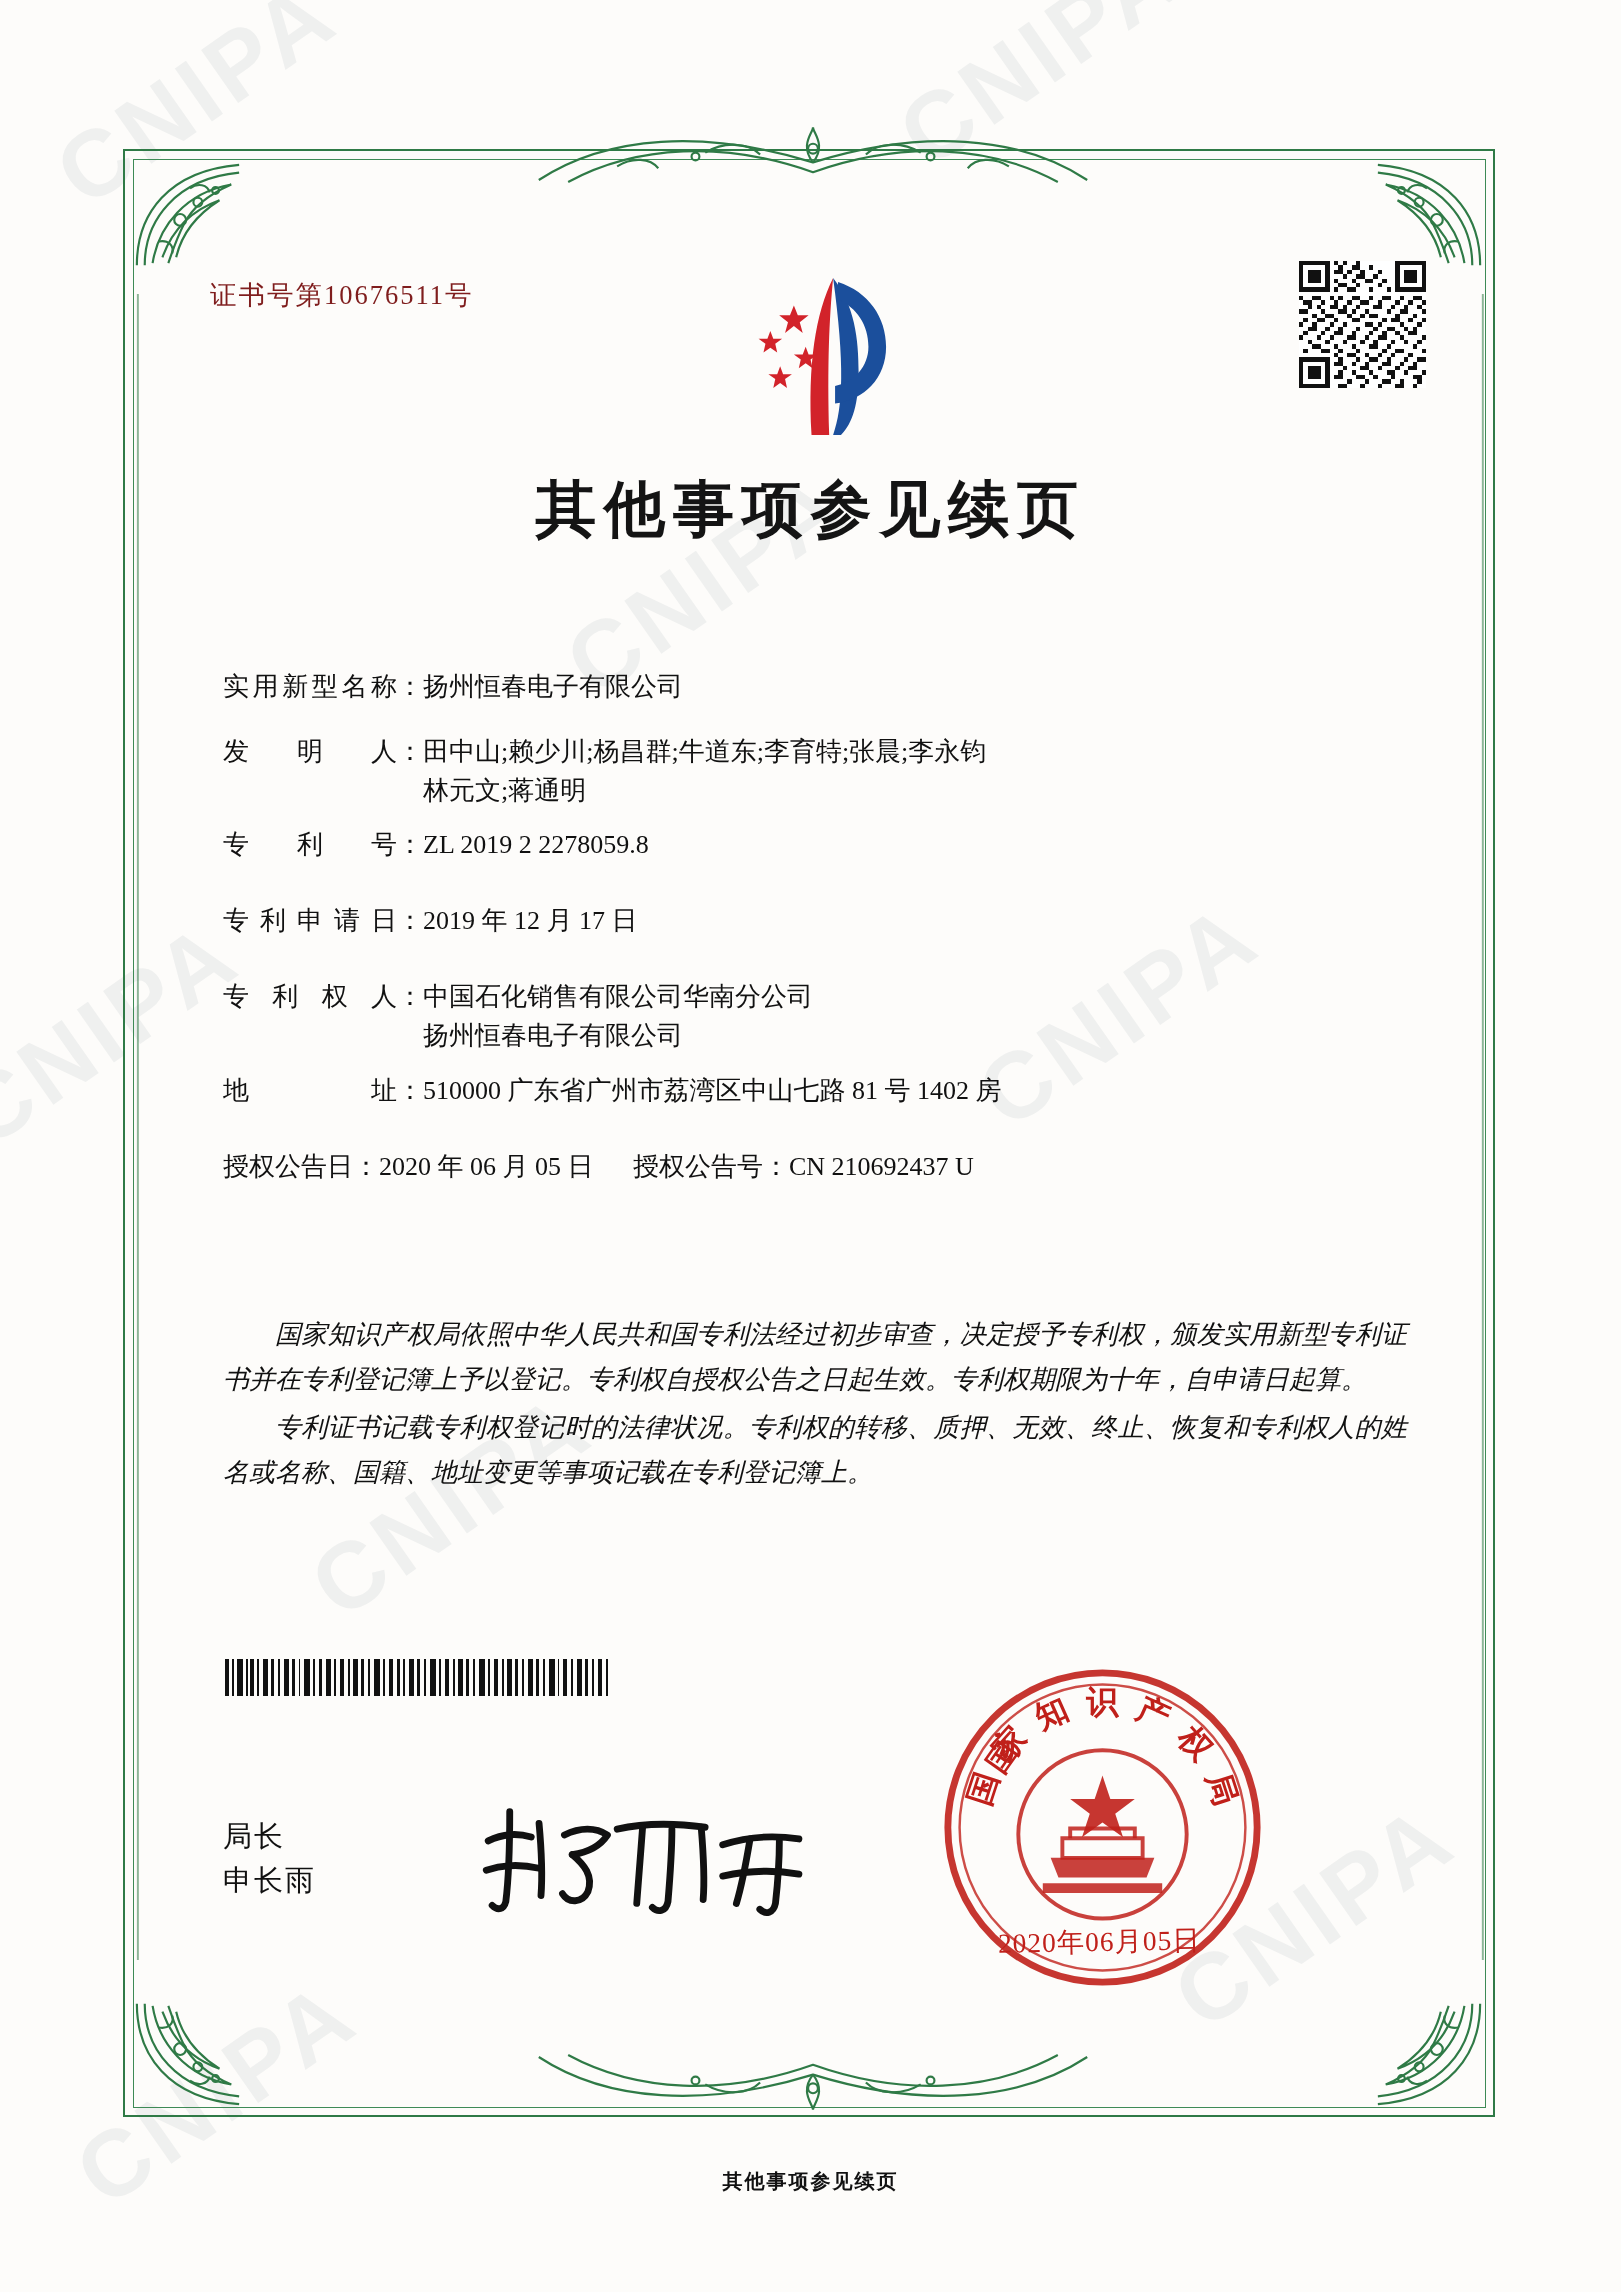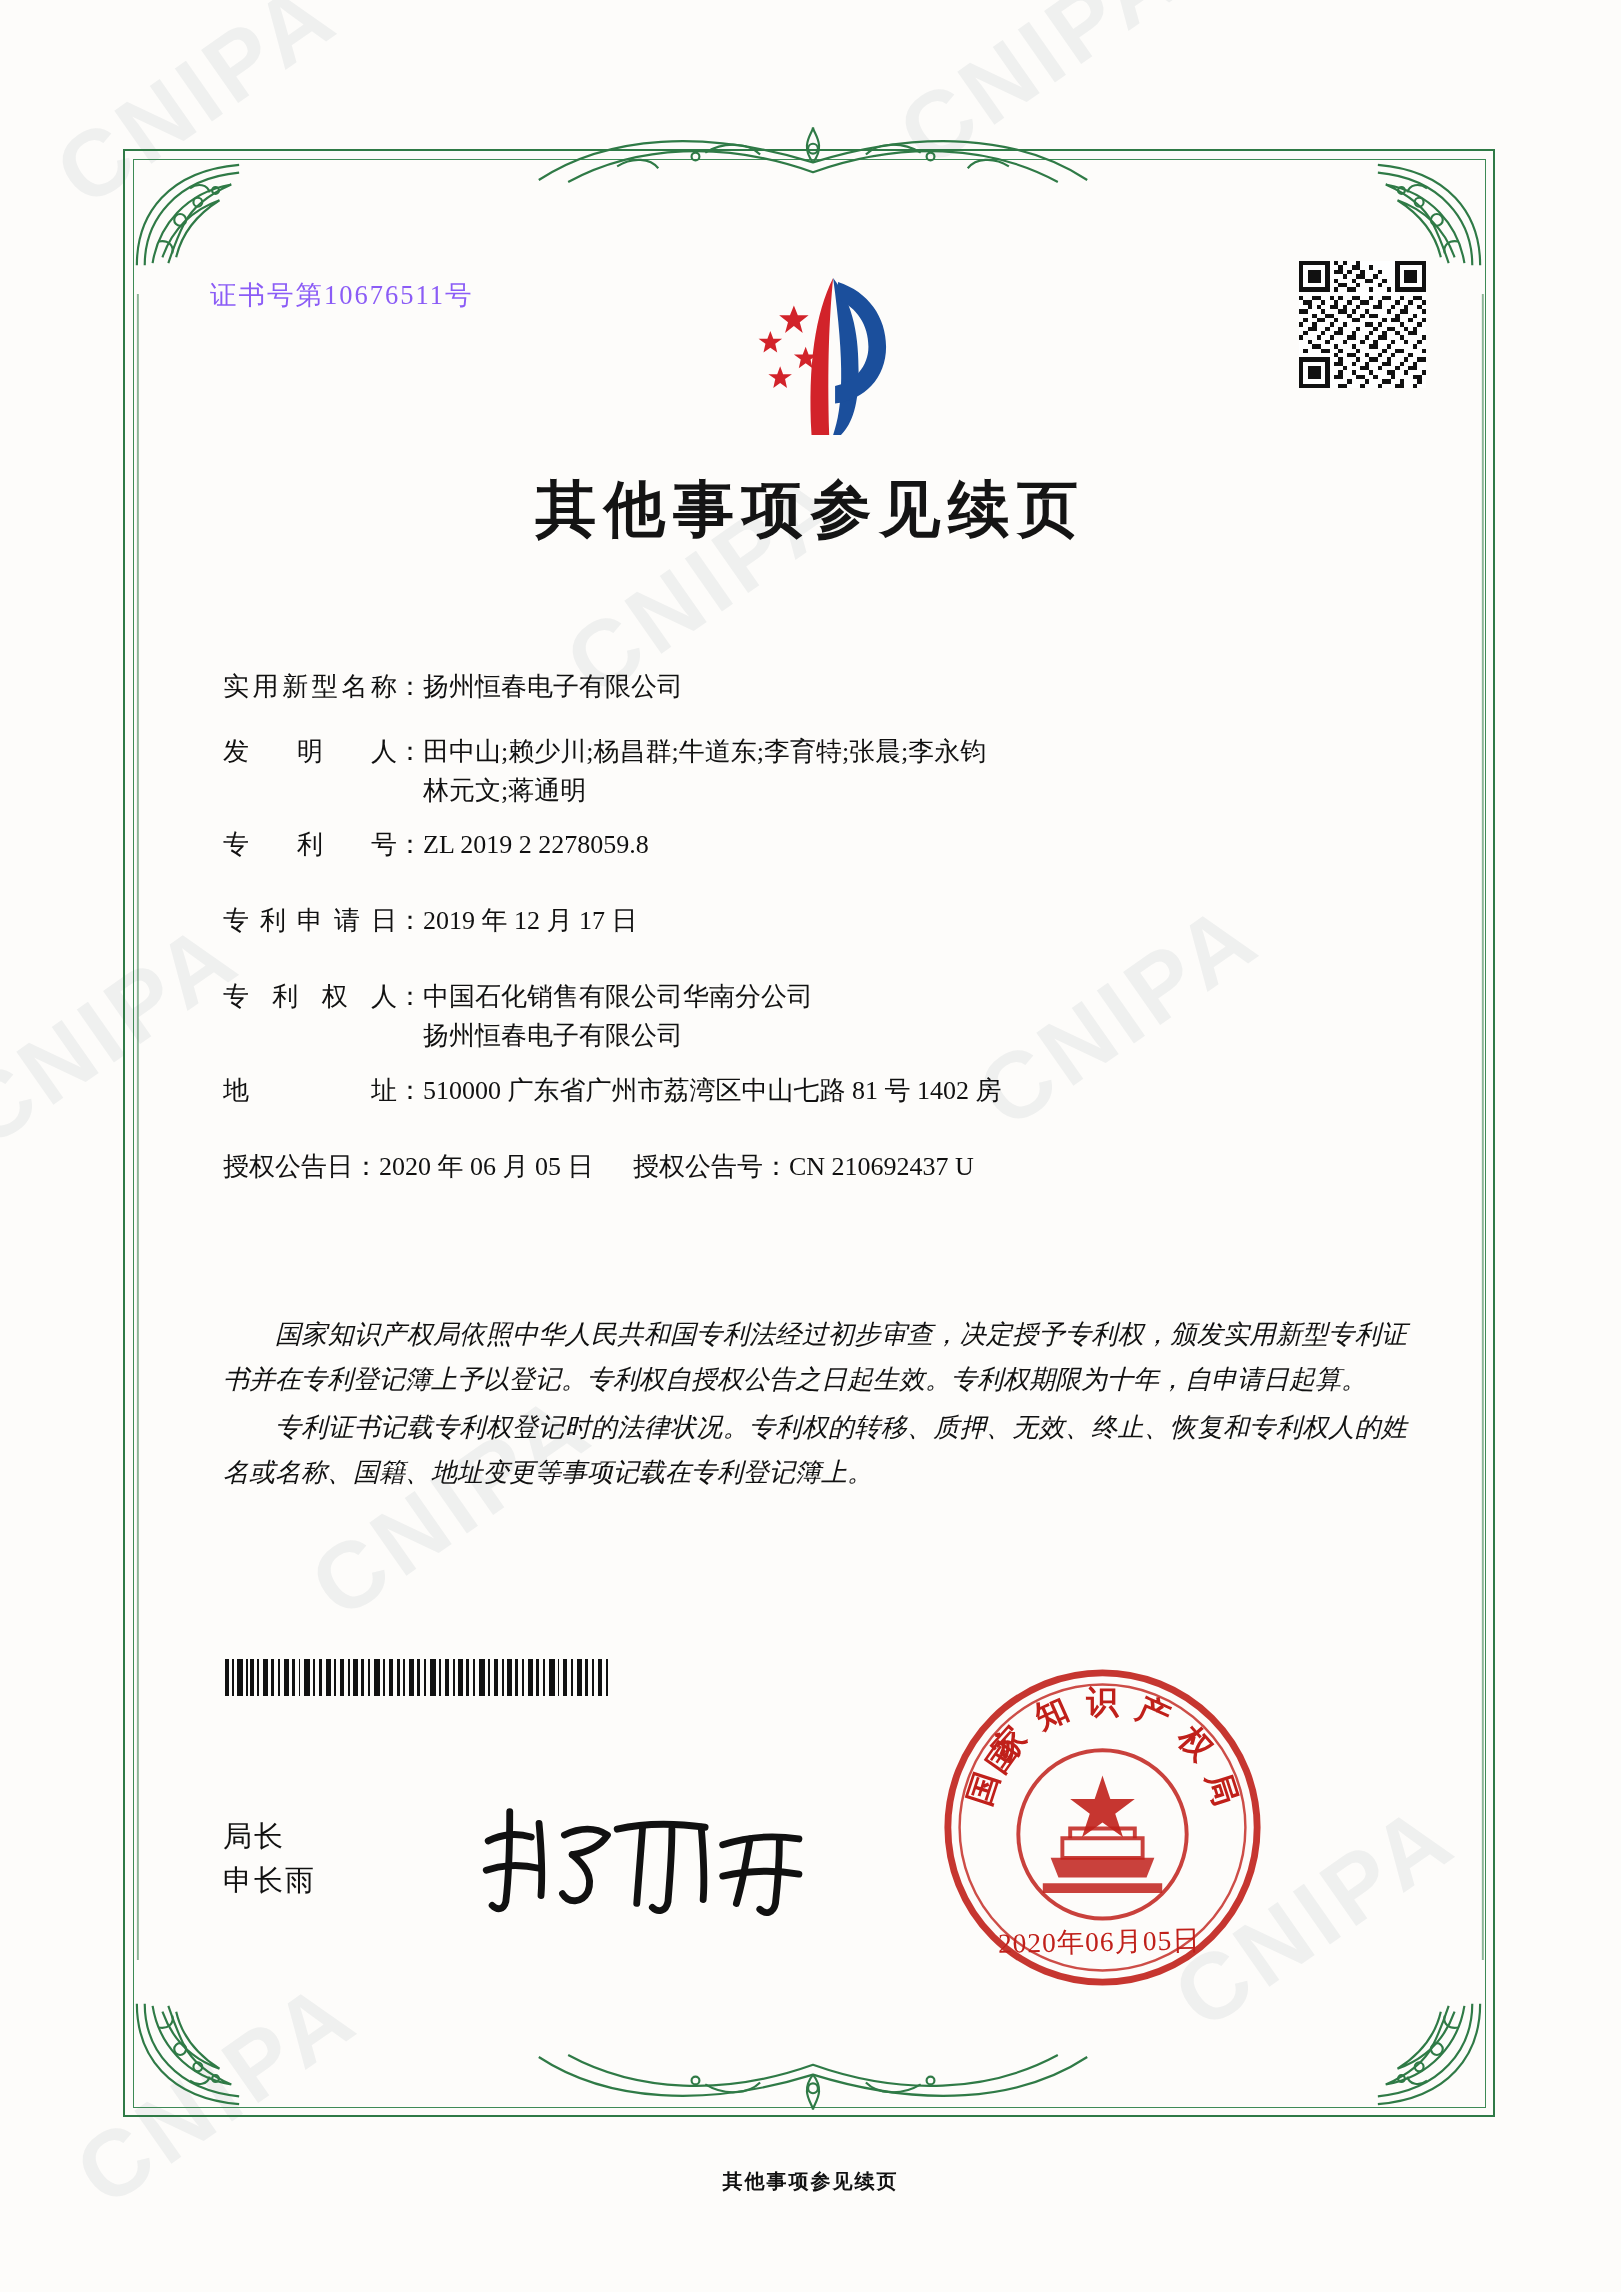--- a/index.html
+++ b/index.html
@@ -100,21 +100,21 @@
   .edge-band svg { display:block; width:100%; height:100%; }
   .edge-left  { left: 131px; top: 294px; width: 15.7px; height: 1666px; }
   .edge-right { left: 1474px; top: 294px; width: 15.7px; height: 1666px; }
 
   
   .cert-no {
     position: absolute;
     left: 210px;
     top: 277px;
     font-size: 26.5px;
-    color: #8b5cf6;
+    color: #7f1d1d;
     letter-spacing: 2px;
     font-family: "Liberation Serif", serif;
   }
 
   .qr {
     position: absolute;
     left: 1299px;
     top: 261px;
     width: 127px;
     height: 127px;

